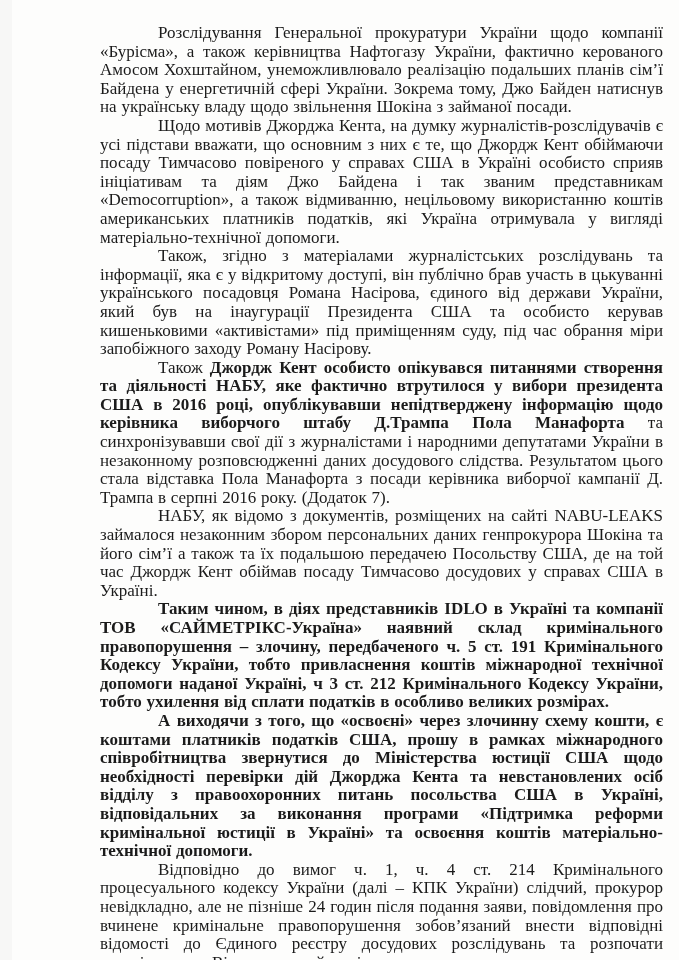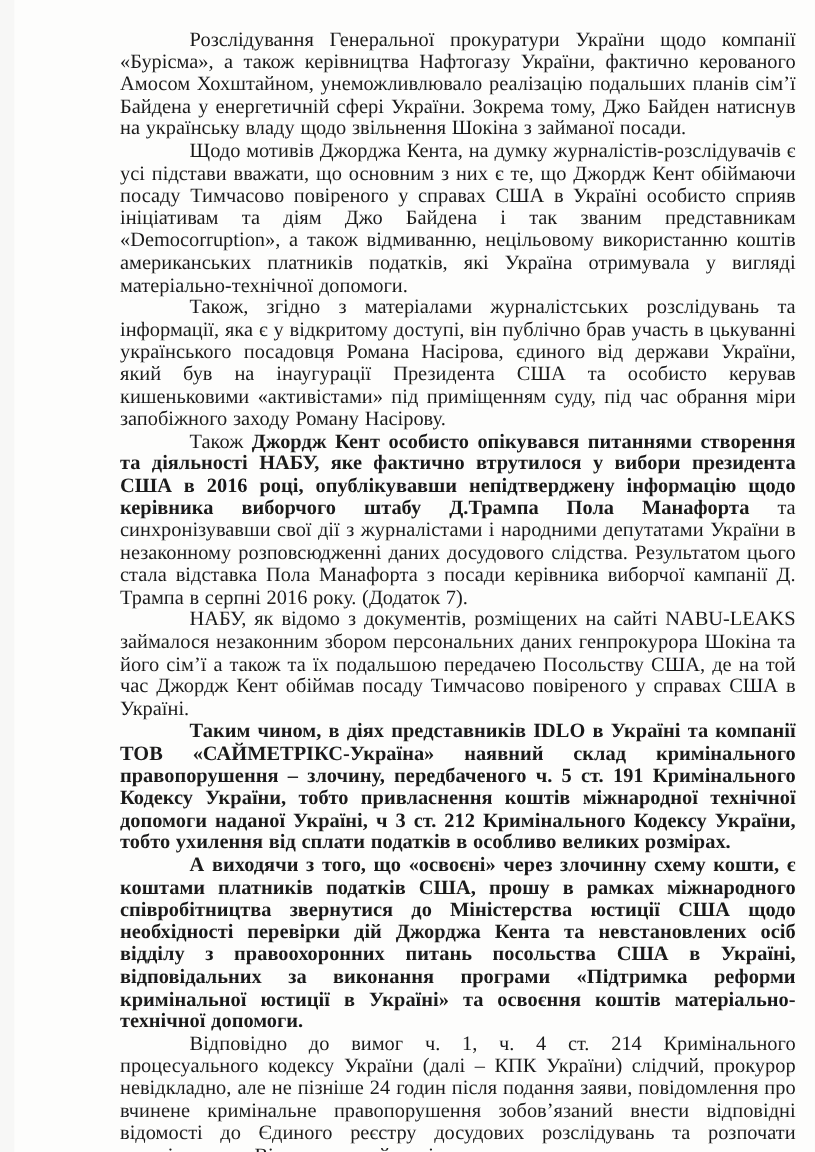--- a/index.html
+++ b/index.html
@@ -44,18 +44,18 @@
 </style>
 </head>
 <body>
 
 <div class="page" style="background: rgb(253, 253, 252); color: rgb(27, 27, 27);">
   <div class="doc-body">
       <p class="para"><span>Розслідування Генеральної прокуратури України щодо компанії «Бурісма», а також керівництва Нафтогазу України, фактично керованого Амосом Хохштайном, унеможливлювало реалізацію подальших планів сім’ї Байдена у енергетичній сфері України. Зокрема тому, Джо Байден натиснув на українську владу щодо звільнення Шокіна з займаної посади.</span></p>
       <p class="para"><span>Щодо мотивів Джорджа Кента, на думку журналістів-розслідувачів є усі підстави вважати, що основним з них є те, що Джордж Кент обіймаючи посаду Тимчасово повіреного у справах США в Україні особисто сприяв ініціативам та діям Джо Байдена і так званим представникам «Democorruption», а також відмиванню, нецільовому використанню коштів американських платників податків, які Україна отримувала у вигляді матеріально-технічної допомоги.</span></p>
       <p class="para"><span>Також, згідно з матеріалами журналістських розслідувань та інформації, яка є у відкритому доступі, він публічно брав участь в цькуванні українського посадовця Романа Насірова, єдиного від держави України, який був на інаугурації Президента США та особисто керував кишеньковими «активістами» під приміщенням суду, під час обрання міри запобіжного заходу Роману Насірову.</span></p>
       <p class="para"><span>Також </span><span class="bold underline">Джордж Кент особисто опікувався питаннями створення та діяльності НАБУ, яке фактично втрутилося у вибори президента США в 2016 році, опублікувавши непідтверджену інформацію щодо керівника виборчого штабу Д.Трампа Пола Манафорта</span><span> та синхронізувавши свої дії з журналістами і народними депутатами України в незаконному розповсюдженні даних досудового слідства. Результатом цього стала відставка Пола Манафорта з посади керівника виборчої кампанії Д. Трампа в серпні 2016 року. (Додаток 7).</span></p>
-      <p class="para"><span>НАБУ, як відомо з документів, розміщених на сайті NABU-LEAKS займалося незаконним збором персональних даних генпрокурора Шокіна та його сім’ї а також та їх подальшою передачею Посольству США, де на той час Джордж Кент обіймав посаду Тимчасово повіреного у справах США в Україні.</span></p>
+      <p class="para"><span>НАБУ, як відомо з документів, розміщених на сайті NABU-LEAKS займалося незаконним збором персональних даних генпрокурора Шокіна та його сім’ї а також та їх подальшою передачею Посольству США, де на той час Джордж Кент обіймав посаду Тимчасово досудових у справах США в Україні.</span></p>
       <p class="para"><span class="bold">Таким чином, в діях представників IDLO в Україні та компанії ТОВ «САЙМЕТРІКС-Україна» наявний склад кримінального правопорушення – злочину, передбаченого ч. 5 ст. 191 Кримінального Кодексу України, тобто привласнення коштів міжнародної технічної допомоги наданої Україні, ч 3 ст. 212 Кримінального Кодексу України, тобто ухилення від сплати податків в особливо великих розмірах.</span></p>
       <p class="para"><span class="bold">А виходячи з того, що «освоєні» через злочинну схему кошти, є коштами платників податків США, прошу в рамках міжнародного співробітництва звернутися до Міністерства юстиції США щодо необхідності перевірки дій Джорджа Кента та невстановлених осіб відділу з правоохоронних питань посольства США в Україні, відповідальних за виконання програми «Підтримка реформи кримінальної юстиції в Україні» та освоєння коштів матеріально-технічної допомоги.</span></p>
       <p class="para"><span>Відповідно до вимог ч. 1, ч. 4 ст. 214 Кримінального процесуального кодексу України (далі – КПК України) слідчий, прокурор невідкладно, але не пізніше 24 годин після подання заяви, повідомлення про вчинене кримінальне правопорушення зобов’язаний внести відповідні відомості до Єдиного реєстру досудових розслідувань та розпочати розслідування. Відмова у прийнятті та</span></p>
     </div>
 </div>
 
 </body></html>

